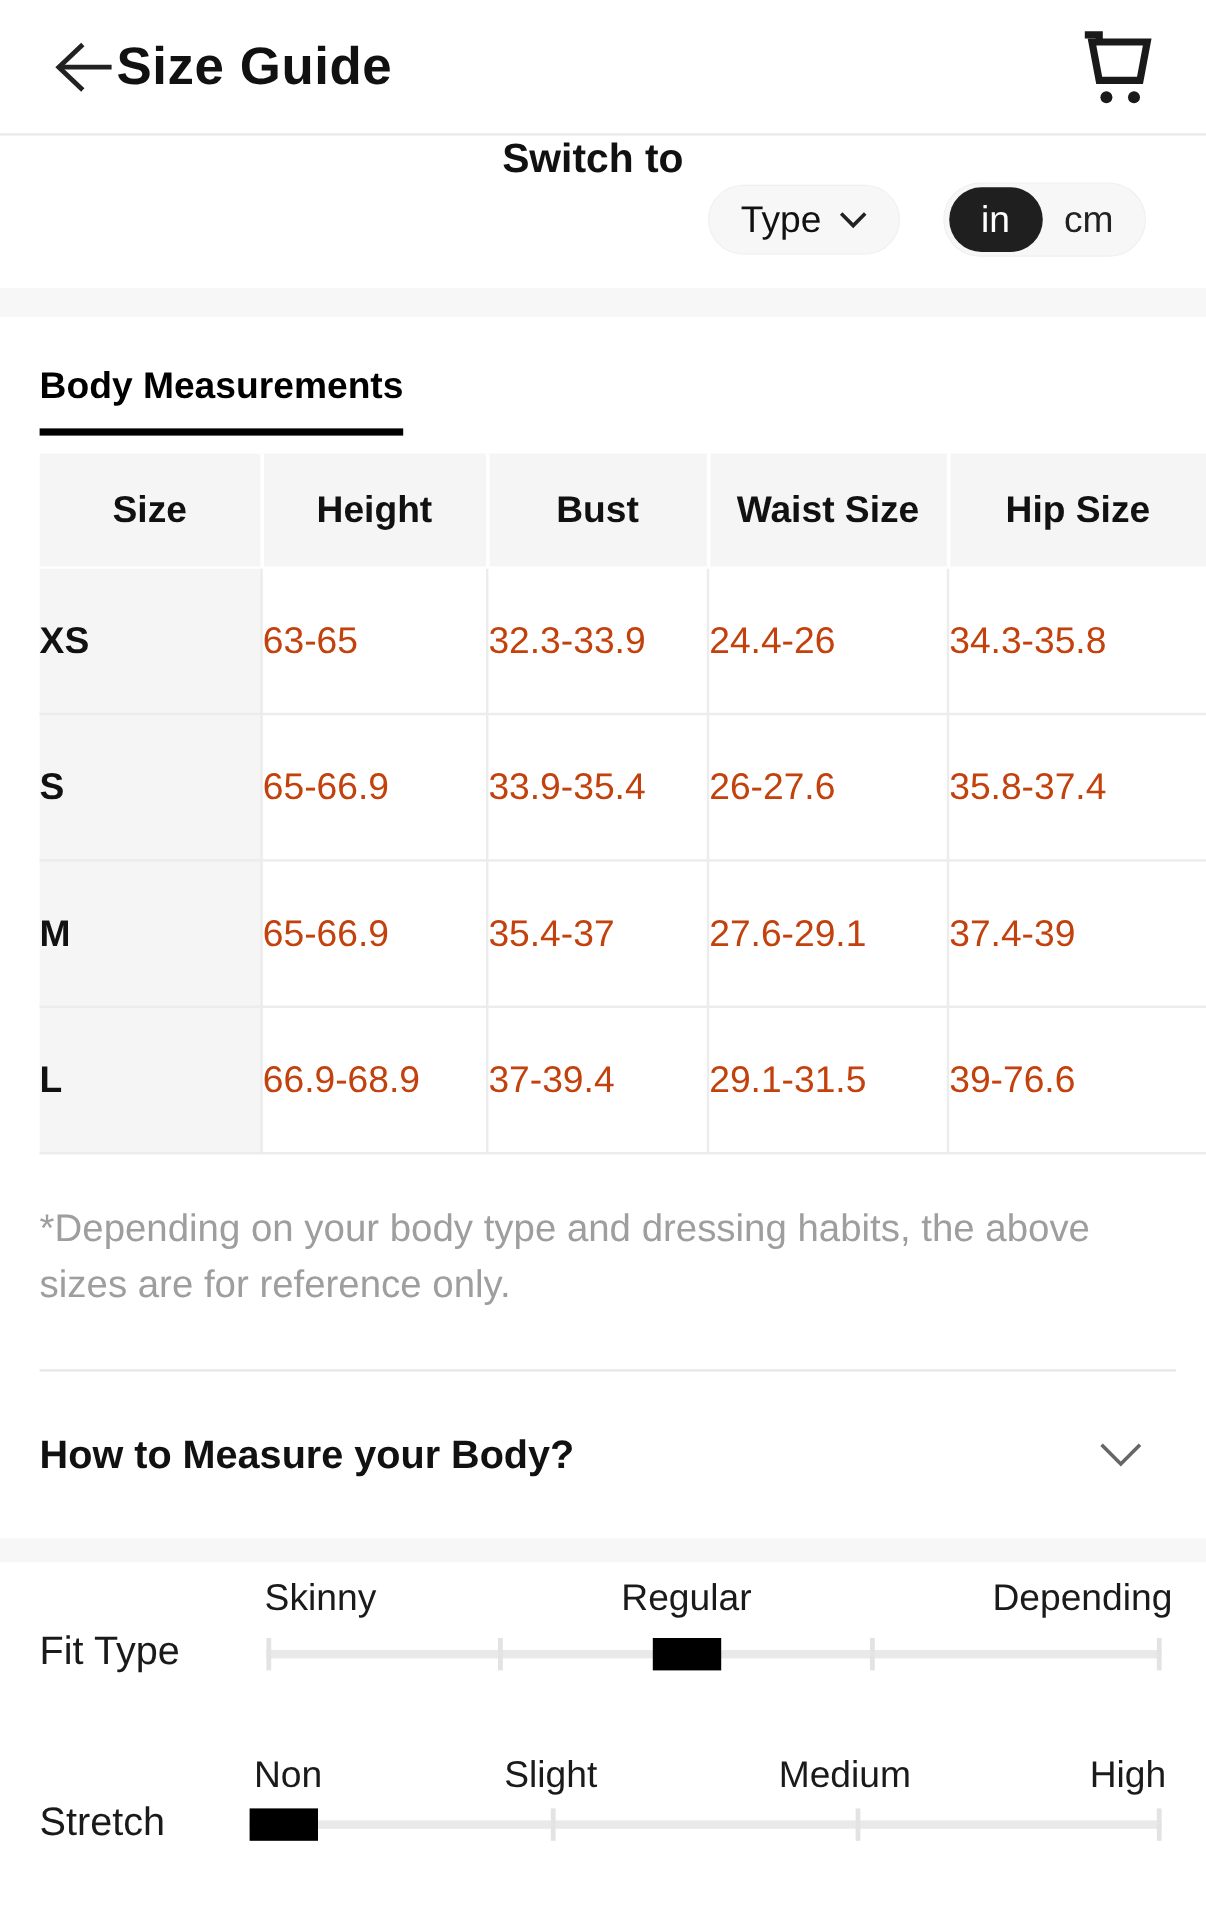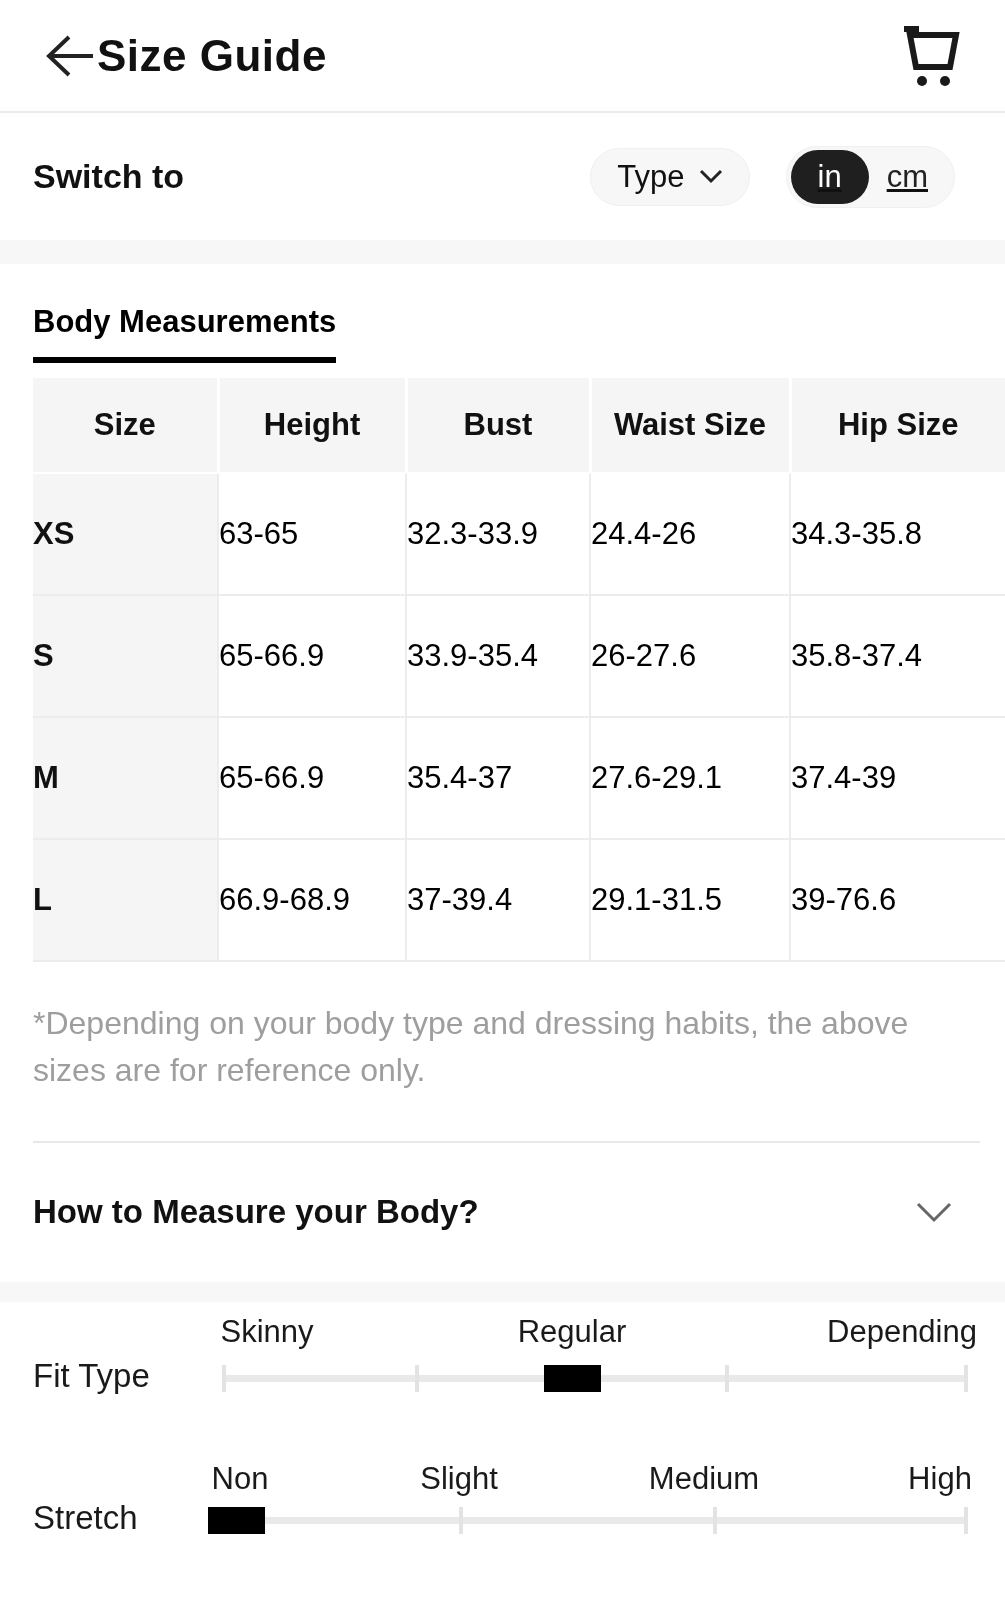--- a/index.html
+++ b/index.html
@@ -28,20 +28,21 @@
     letter-spacing:0.5px;
   }
   .cart-btn { margin-left:auto; width:66px; height:66px; display:flex; align-items:center; justify-content:center; }
 
   
   .switch-row {
     height:127px;
     display:flex;
     align-items:center;
     padding:0 50px 0 33px;
+    flex-direction:column;
   }
   .switch-label { font-size:34px; font-weight:bold; }
   .switch-controls { margin-left:auto; display:flex; align-items:center; gap:36px; }
   .type-pill {
     height:58px;
     background:#f7f7f7;
     border:1px solid #f0f0f0;
     border-radius:29px;
     display:flex;
     align-items:center;
@@ -51,21 +52,20 @@
     color:#111;
   }
   .unit-toggle {
     height:62px;
     background:#f7f7f7;
     border:1px solid #f0f0f0;
     border-radius:31px;
     display:flex;
     align-items:center;
     padding:4px;
-    text-decoration:underline;
   }
   .unit-in {
     background:#1f1f1f;
     color:#fff;
     height:54px;
     border-radius:27px;
     padding:0 27px;
     display:flex;
     align-items:center;
     font-size:31px;
@@ -107,21 +107,21 @@
     font-weight:bold;
     border-right:3px solid #fff;
     border-bottom:2px solid #fff;
   }
   table.size-table th:last-child { border-right:none; }
   table.size-table td {
     height:122px;
     background:#fff;
     border-right:2px solid #ececec;
     border-bottom:2px solid #ececec;
-    color:#000000;
+    color:#c2410c;
   }
   table.size-table td:last-child { border-right:none; }
   table.size-table td.size-col {
     background:#f5f5f5;
     font-weight:bold;
     color:#111;
   }
 
   
   .footnote {

